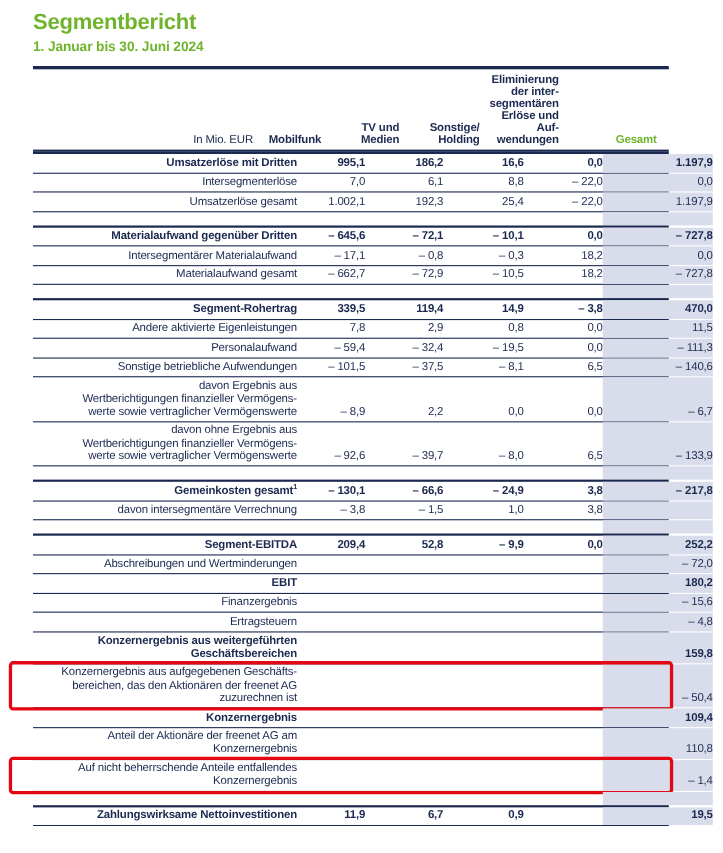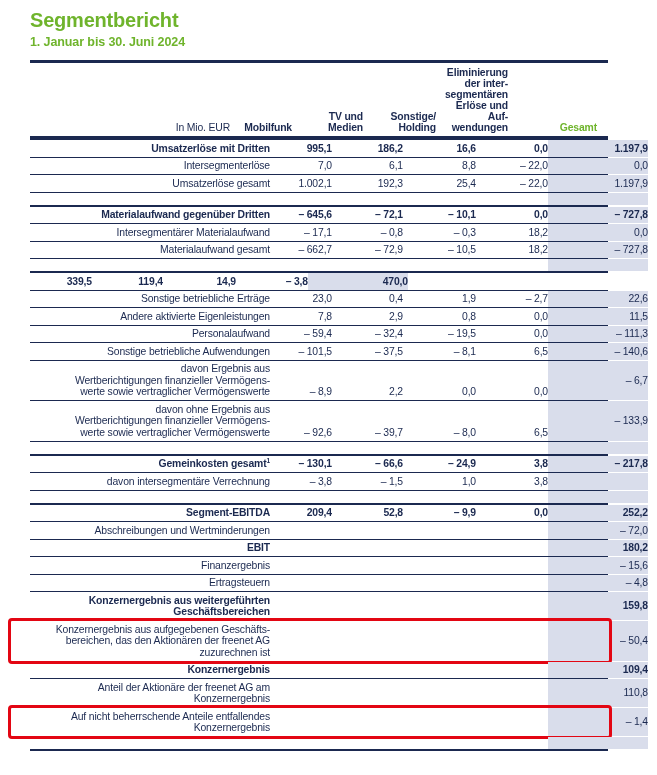--- a/index.html
+++ b/index.html
@@ -26,21 +26,21 @@
   .cell.label{flex:0 0 200px;text-align:right;}
   .cell.num{text-align:right;}
   .c1{flex:0 0 62px;}
   .c2{flex:0 0 71px;align-items:flex-end;}
   .c3{flex:0 0 73px;}
   .c4{flex:0 0 72px;}
   .total{flex:0 0 100px;padding-right:11px;}
   .htext{white-space:pre-line;}
   .tbody .row{display:flex;align-items:stretch;border-bottom:1px solid var(--navy);position:relative;}
   .tbody .cell{padding:2.5px 0;font-size:10.4px;line-height:11.5px;}
-  .tbody .total{background:var(--band);justify-content:center;}
+  .tbody .total{background:var(--band);}
   .row.section{border-top:2px solid var(--navy);}
   .row.bold{font-weight:bold;}
   .row.spacer{border-bottom:none;}
   .row.spacer .cell{padding:0;height:12px;}
   .label-text{width:240px;white-space:pre-line;}
   .indent .label-text{padding-left:12px;}
   .label-text sup{font-size:6.5px;vertical-align:super;line-height:0;}
   .red-boxed::after{
     content:"";position:absolute;left:-22px;right:-4px;top:-3px;bottom:-3px;
     border:3px solid var(--red);border-radius:4px;pointer-events:none;
@@ -235,54 +235,37 @@
               <span></span>
             </div>
             <div class="cell num c4">
               <span></span>
             </div>
             <div class="cell num total">
               <span></span>
             </div>
           </div>
           <div class="row bold section">
+            <div class="cell label">
+              <div class="label-text">Segment-Rohertrag</div>
+            </div>
             <div class="cell num c1">
               <span>339,5</span>
             </div>
             <div class="cell num c2">
               <span>119,4</span>
             </div>
             <div class="cell num c3">
               <span>14,9</span>
             </div>
             <div class="cell num c4">
               <span>– 3,8</span>
             </div>
             <div class="cell num total">
               <span>470,0</span>
-            </div>
-          </div>
-          <div class="row">
-            <div class="cell label">
-              <div class="label-text">Sonstige betriebliche Erträge</div>
-            </div>
-            <div class="cell num c1">
-              <span>23,0</span>
-            </div>
-            <div class="cell num c2">
-              <span>0,4</span>
-            </div>
-            <div class="cell num c3">
-              <span>1,9</span>
-            </div>
-            <div class="cell num c4">
-              <span>– 2,7</span>
-            </div>
-            <div class="cell num total">
-              <span>22,6</span>
             </div>
           </div>
           <div class="row">
             <div class="cell label">
               <div class="label-text">Andere aktivierte Eigenleistungen</div>
             </div>
             <div class="cell num c1">
               <span>7,8</span>
             </div>
             <div class="cell num c2">

